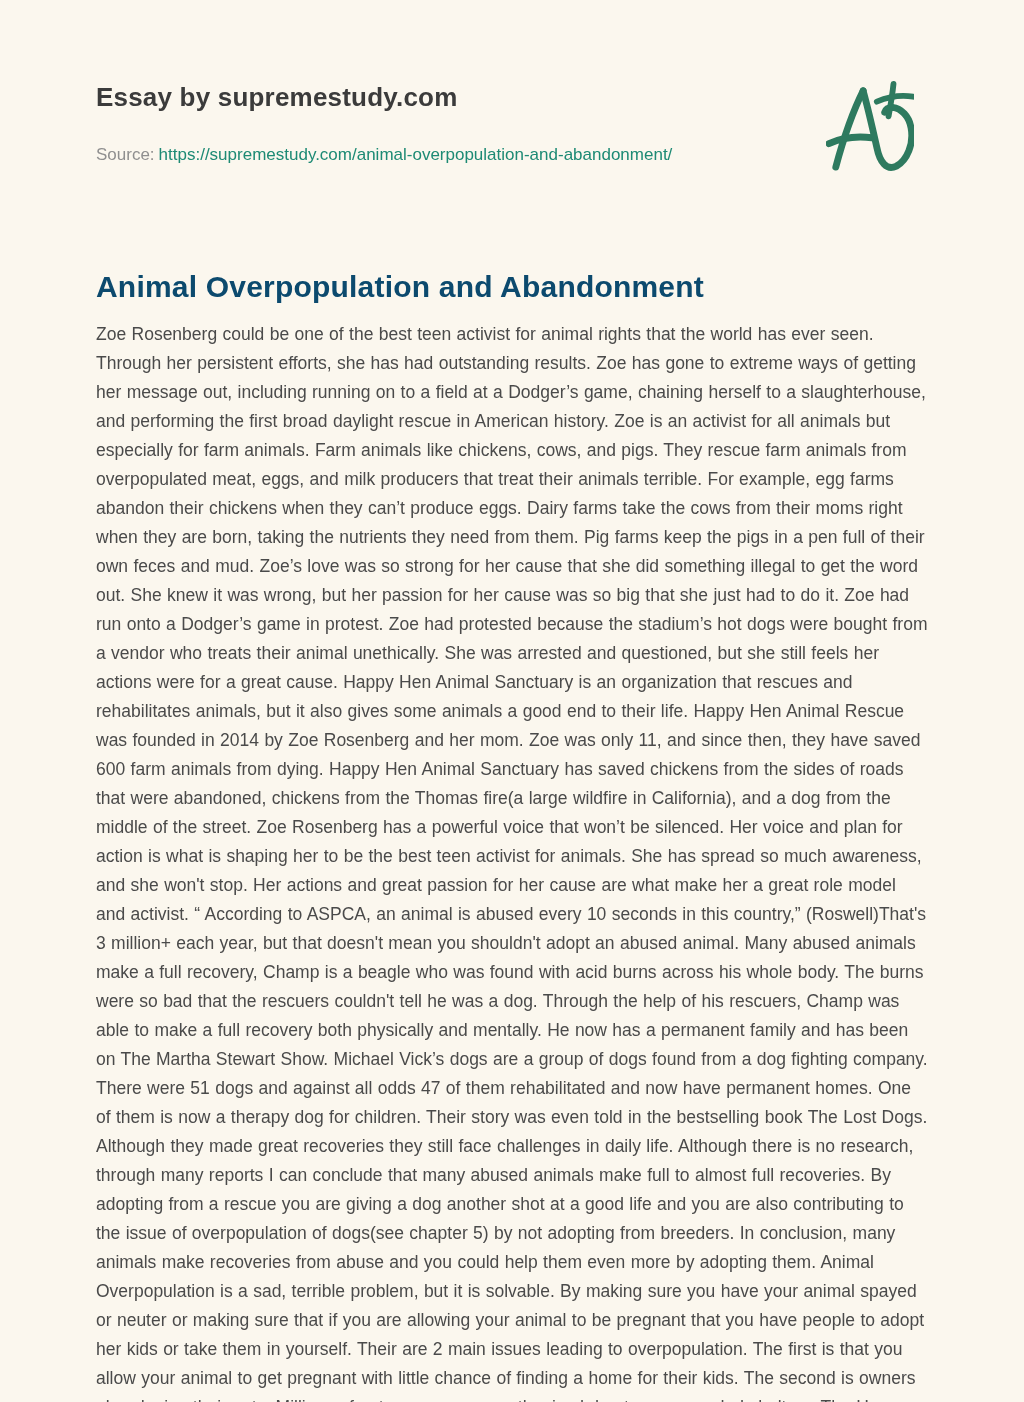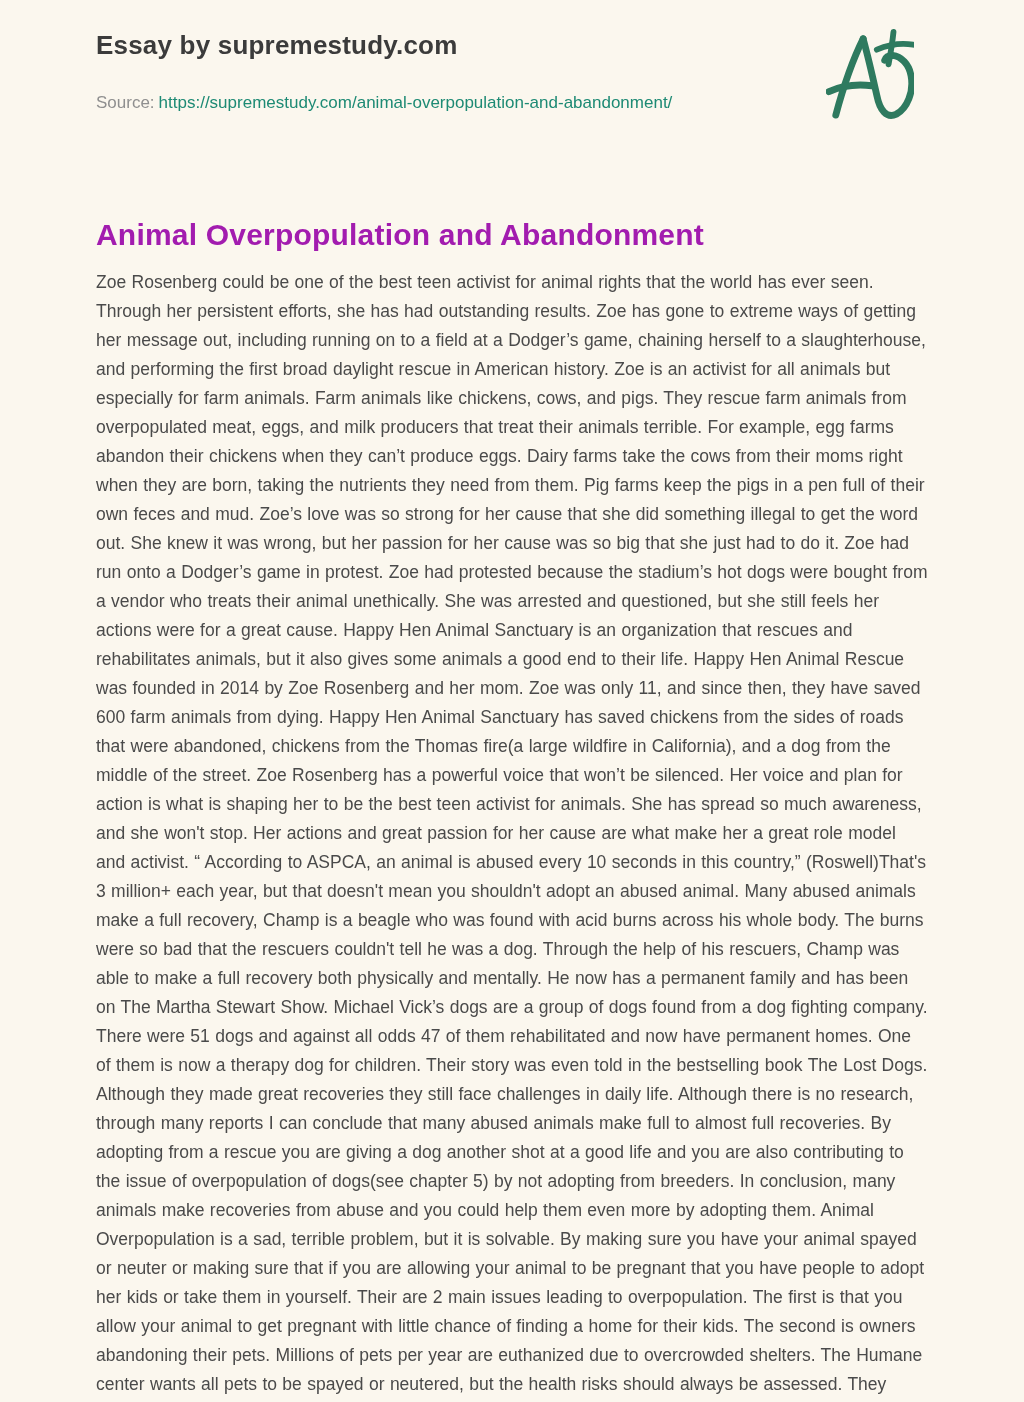--- a/index.html
+++ b/index.html
@@ -5,21 +5,21 @@
   * { box-sizing: border-box; margin: 0; padding: 0; }
   html, body {
     width: 1024px;
     font-family: "Liberation Sans", "DejaVu Sans", sans-serif;
   }
   body { background: #fbf7ee; }
   .page {
     width: 1024px;
     height: 1402px;
     background: #fbf7ee;
-    padding: 28px 96px 0 96px;
+    padding: 80px 96px 0 96px;
     overflow: hidden;
   }
   .header {
     display: flex;
     justify-content: space-between;
     align-items: flex-start;
   }
   .header-left { padding-top: 2px; }
   .doc-title {
     font-size: 26px;
@@ -42,21 +42,21 @@
     width: 88px;
     height: 95px;
     margin-right: 14px;
     flex: 0 0 auto;
   }
   .logo svg { width: 100%; height: 100%; }
   .article-title {
     margin-top: 94px;
     font-size: 30px;
     font-weight: bold;
-    color: #a21caf;
+    color: #0c4a6e;
     letter-spacing: 0.2px;
     line-height: 1.2;
   }
   .article-body {
     margin-top: 15px;
     font-size: 17.5px;
     line-height: 29px;
     color: #4a4a4a;
     text-align: left;
     word-spacing: 0.5px;

